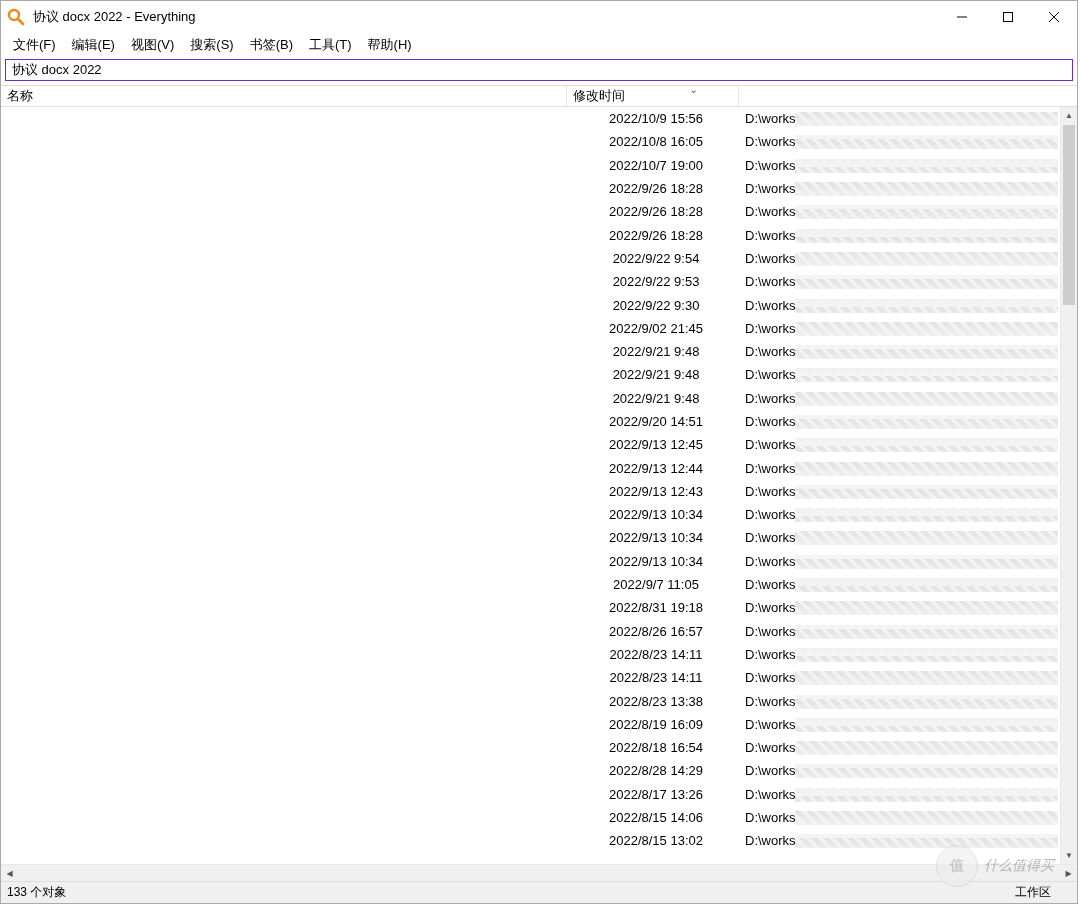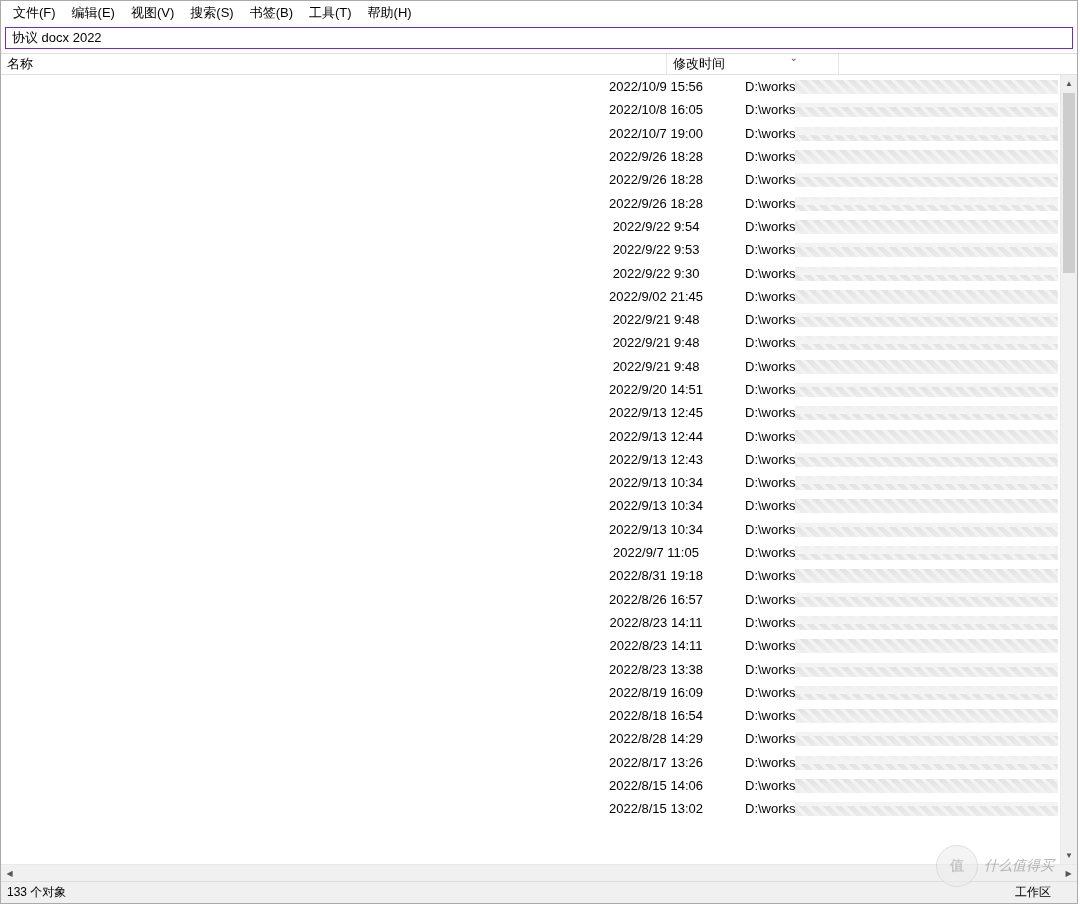--- a/index.html
+++ b/index.html
@@ -18,21 +18,21 @@
 .titlebar .title { flex: 1; }
 .win-btns { display: flex; }
 .win-btn { width: 46px; height: 32px; display: flex; align-items: center; justify-content: center; font-family: "Segoe MDL2 Assets","Segoe UI Symbol",sans-serif; font-size: 10px; color: #000; cursor: pointer; }
 .win-btn.close { font-size: 12px; }
 .menubar { height: 24px; display: flex; align-items: center; padding-left: 4px; font-size: 13px; }
 .menu-item { padding: 2px 8px; cursor: pointer; }
 .search-wrap { padding: 2px 4px 4px 4px; }
 .search-input { width: 100%; height: 22px; border: 1px solid #6d28d9; padding: 2px 6px; font-size: 13px; font-family: inherit; outline: none; }
 .headers { height: 22px; display: flex; border-top: 1px solid #ddd; border-bottom: 1px solid #e0e0e0; background: #fff; font-size: 13px; color: #000; }
 .header-cell { padding: 2px 6px; border-right: 1px solid #e5e5e5; display: flex; align-items: center; position: relative; cursor: pointer; }
-.header-cell.name { width: 666px; }
+.header-cell.name { width: 566px; }
 .header-cell.date { width: 172px; }
 .header-cell.path { flex: 1; }
 .sort-arrow { position: absolute; top: -2px; right: 40px; font-size: 10px; color: #555; }
 .list-wrap { flex: 1; overflow: hidden; position: relative; display: flex; }
 .list-body { flex: 1; overflow: hidden; }
 .row { height: 23.3px; display: flex; align-items: center; white-space: nowrap; }
 .cell { overflow: hidden; text-overflow: ellipsis; padding-left: 6px; }
 .cell.name { width: 566px; display: flex; align-items: center; position: relative; }
 .cell.date { width: 172px; text-align: center; }
 .cell.path { flex: 1; }
@@ -58,20 +58,47 @@
 .statusbar .left { flex: 1; }
 .statusbar .right { padding-right: 20px; }
 .watermark { position: absolute; right: 14px; bottom: 22px; width: 130px; height: 48px; opacity:.6; pointer-events:none; display:flex; align-items:center; gap:6px; color:#888; font-size:14px; font-style:italic;}
 .watermark .circ { width:42px; height:42px; border-radius:50%; background:#eee; border:1px solid #ccc; display:flex; align-items:center; justify-content:center; font-style:normal; font-weight:bold; color:#aaa;}
 b { font-weight: 700; }
 </style>
 </head>
 <body>
 
 <div class="window">
+  <div class="titlebar">
+    <span class="app-icon">
+      <svg width="18" height="18" viewBox="0 0 18 18">
+          <circle cx="7" cy="7" r="5" fill="none" stroke="#e88b1a" stroke-width="2.4"></circle>
+          <line x1="11" y1="11" x2="16" y2="16" stroke="#e88b1a" stroke-width="2.6" stroke-linecap="round"></line>
+        </svg>
+    </span>
+    <span class="title">协议 docx 2022  - Everything</span>
+    <div class="win-btns">
+      <div class="win-btn">
+        <svg width="10" height="10">
+            <line x1="0" y1="5" x2="10" y2="5" stroke="#000" stroke-width="1"></line>
+          </svg>
+      </div>
+      <div class="win-btn">
+        <svg width="10" height="10">
+            <rect x="0.5" y="0.5" width="9" height="9" fill="none" stroke="#000" stroke-width="1"></rect>
+          </svg>
+      </div>
+      <div class="win-btn close">
+        <svg width="10" height="10">
+            <line x1="0" y1="0" x2="10" y2="10" stroke="#000" stroke-width="1"></line>
+            <line x1="10" y1="0" x2="0" y2="10" stroke="#000" stroke-width="1"></line>
+          </svg>
+      </div>
+    </div>
+  </div>
 
   <div class="menubar">
     <span class="menu-item">文件(F)</span>
     <span class="menu-item">编辑(E)</span>
     <span class="menu-item">视图(V)</span>
     <span class="menu-item">搜索(S)</span>
     <span class="menu-item">书签(B)</span>
     <span class="menu-item">工具(T)</span>
     <span class="menu-item">帮助(H)</span>
   </div>

